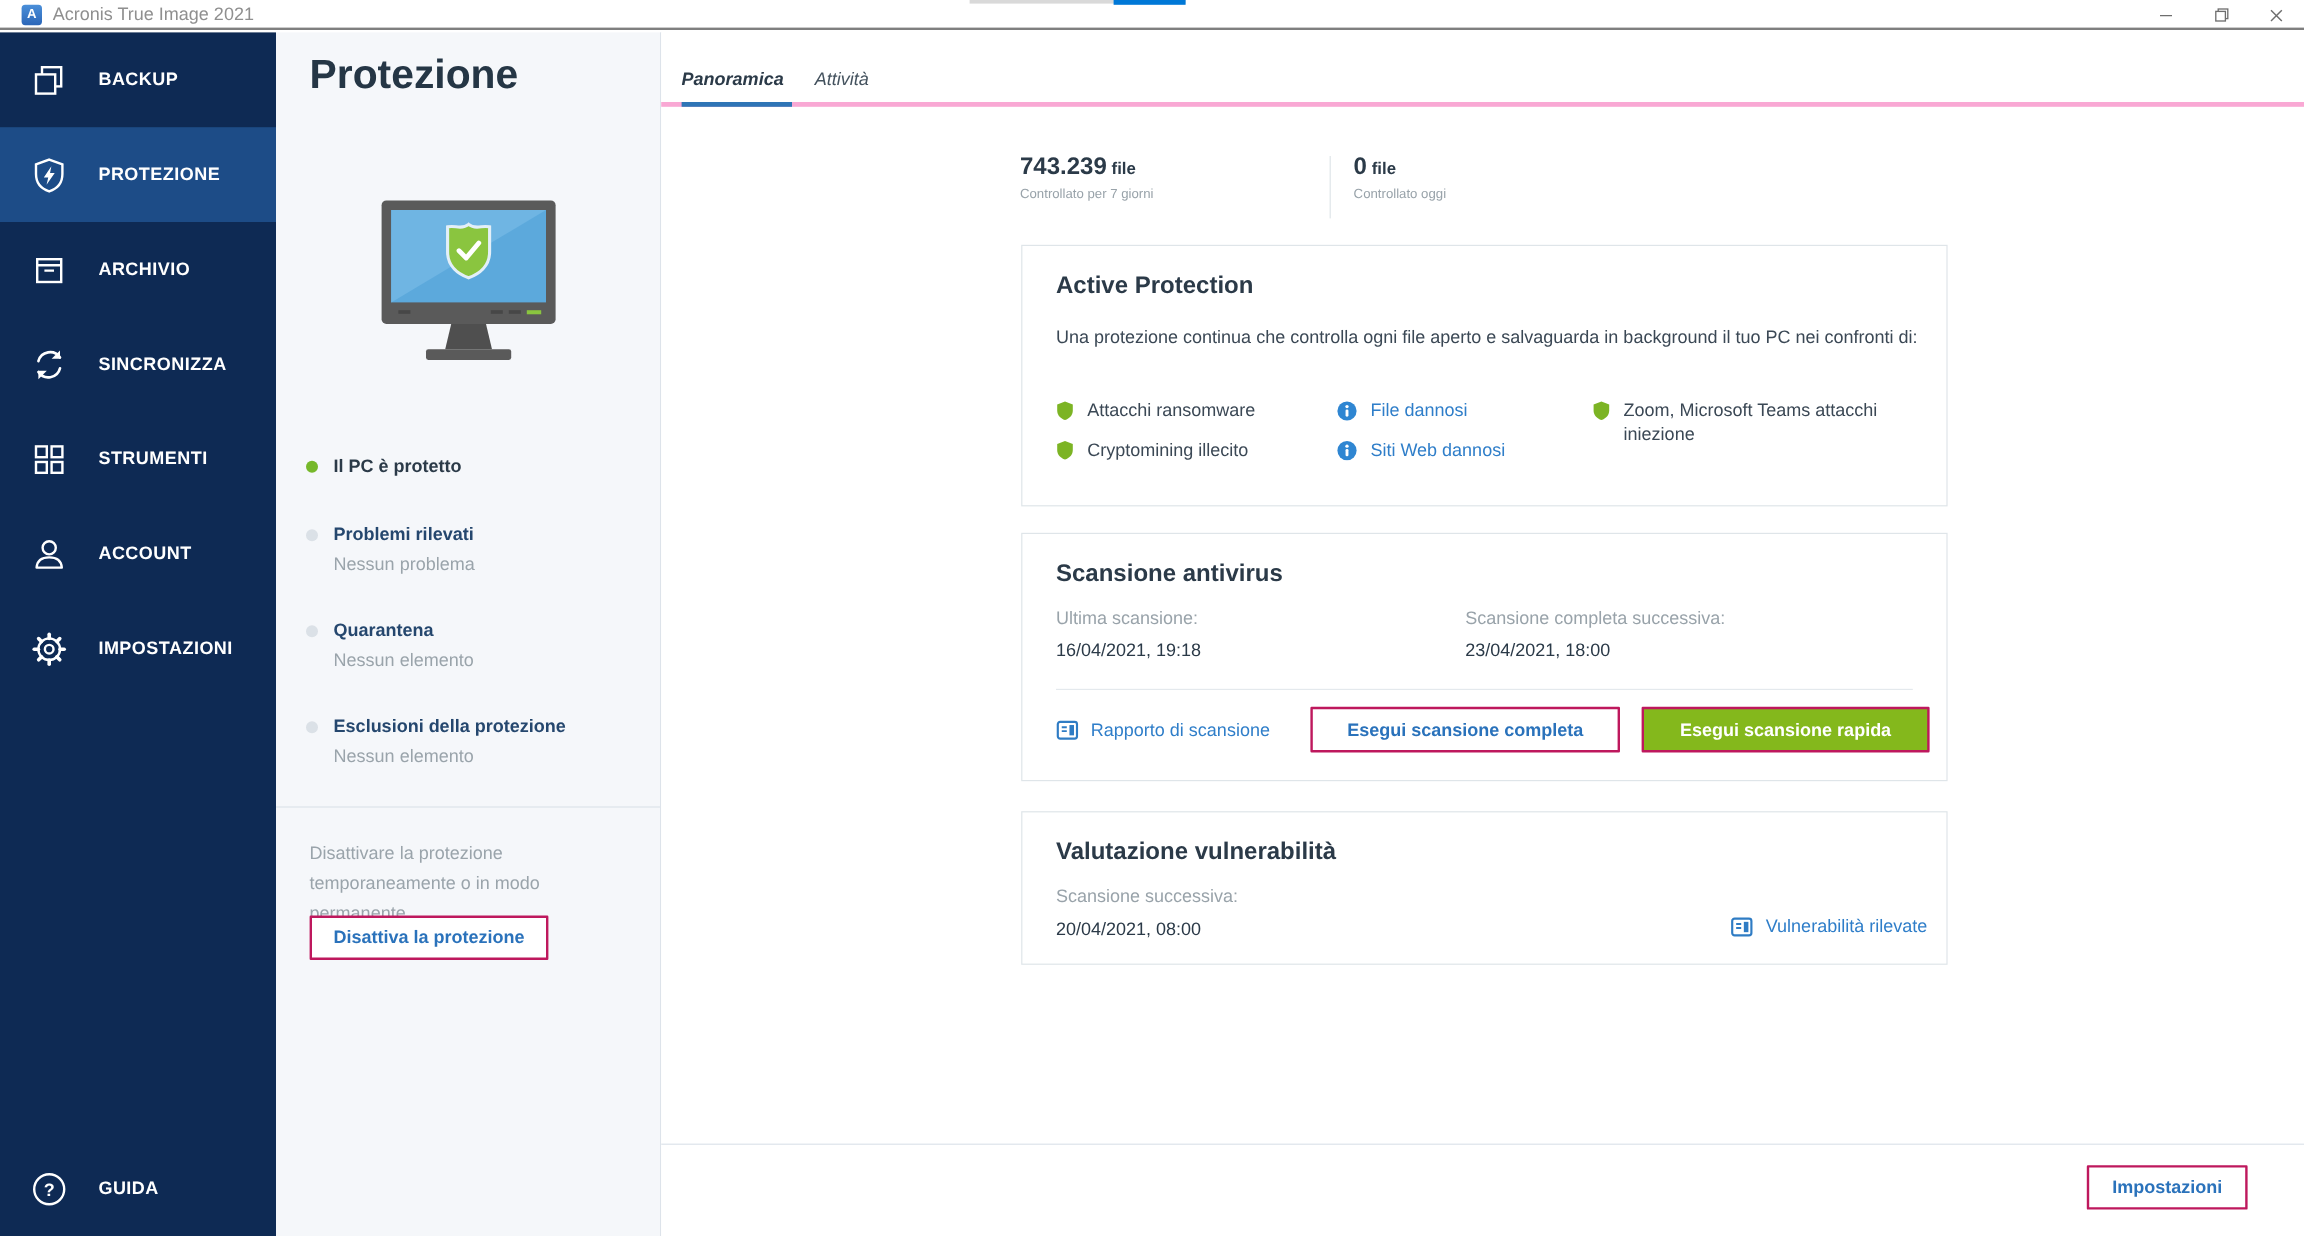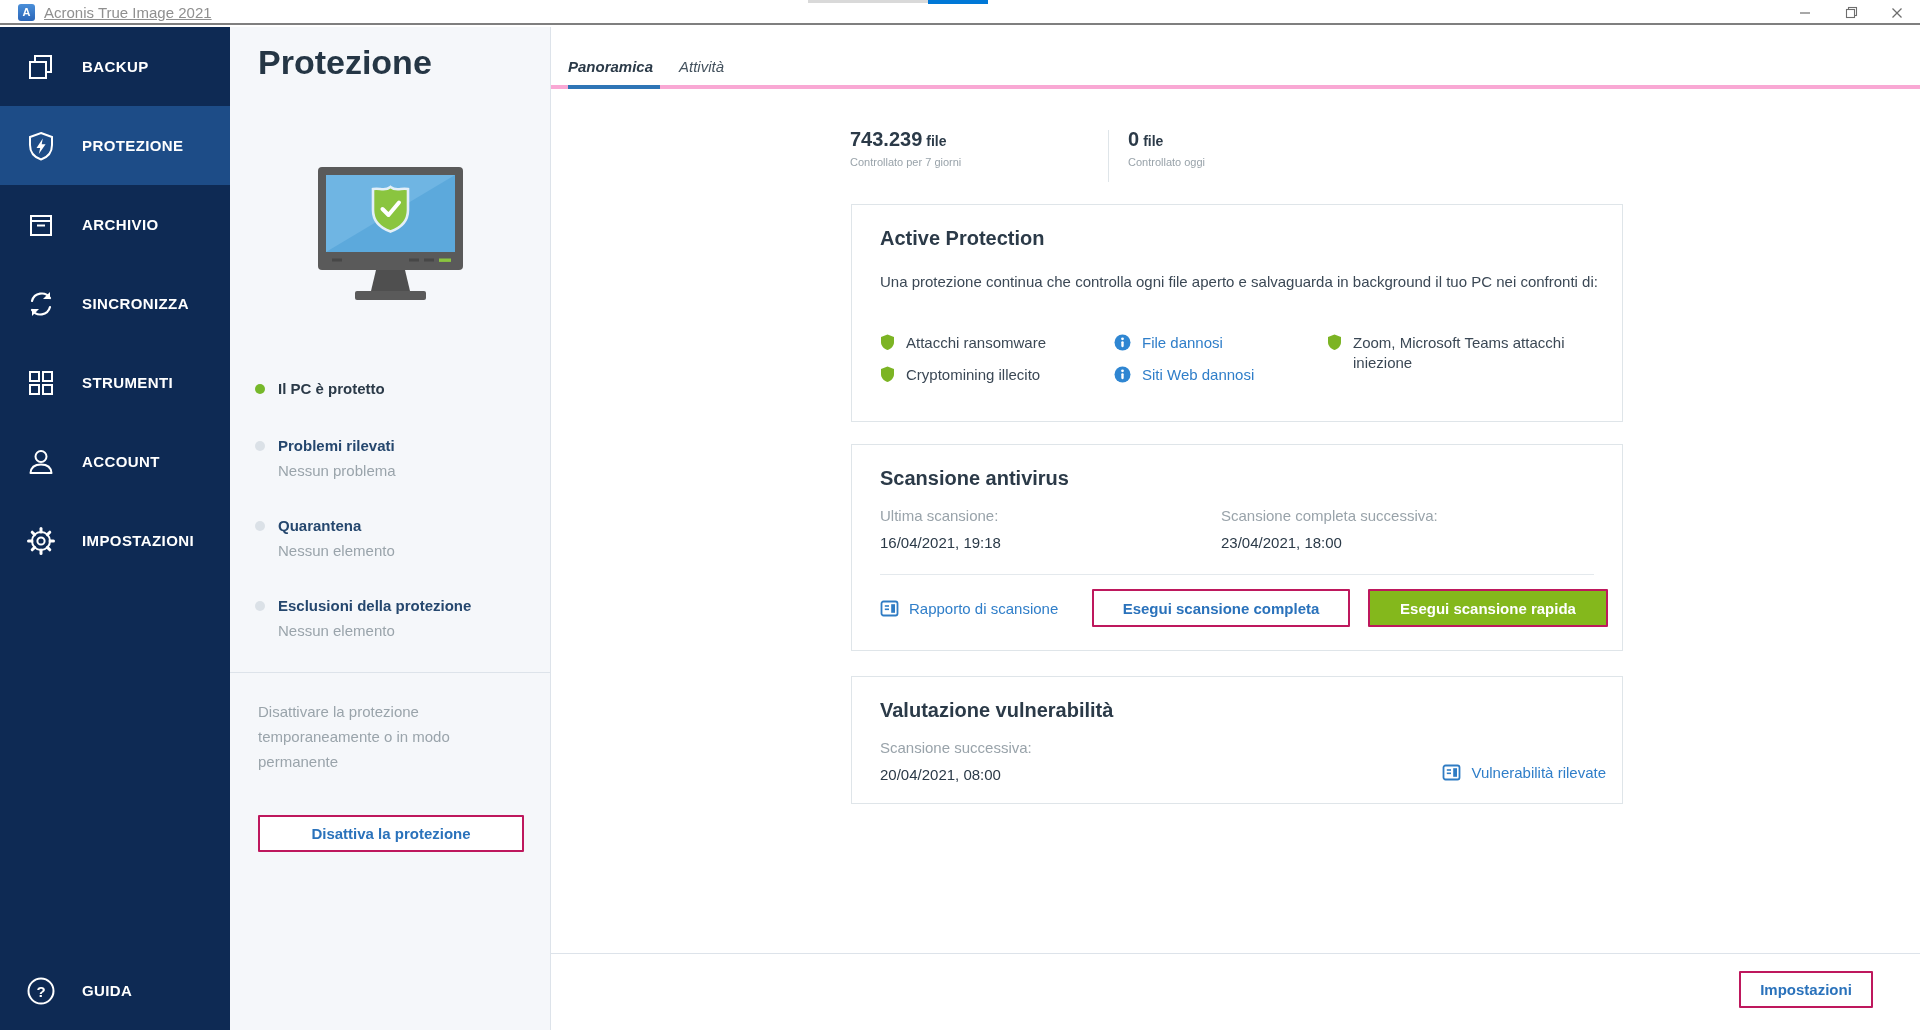--- a/index.html
+++ b/index.html
@@ -5,21 +5,21 @@
   * { margin:0; padding:0; box-sizing:border-box; }
   html,body { width:1920px; height:1030px; overflow:hidden;
     font-family:"Liberation Sans", sans-serif; background:#fff; }
 
   
   .titlebar { position:absolute; left:0; top:0; right:0; height:25px;
     background:#fff; border-bottom:2px solid #7f7f7f; z-index:20; }
   .app-icon { position:absolute; left:18px; top:4px; width:17px; height:17px;
     border-radius:3px; background:linear-gradient(180deg,#4a8fd9,#2b66b8);
     color:#fff; font-size:11px; font-weight:bold; text-align:center; line-height:17px; }
-  .app-title { position:absolute; left:44px; top:4px; font-size:15px; color:#8f8f8f;text-decoration:underline; }
+  .app-title { position:absolute; left:44px; top:4px; font-size:15px; color:#8f8f8f; }
   .mini-bar { position:absolute; left:808px; top:0; width:180px; height:3px; background:#d9d9d9; }
   .mini-bar-fill { position:absolute; left:120px; top:0; width:60px; height:4px; background:#0078d7; }
   .win-controls { position:absolute; right:0; top:0; height:25px; display:flex; }
   .win-btn { width:46px; height:25px; display:flex; align-items:center; justify-content:center; color:#6e6e6e; cursor:pointer; }
 
   
   .sidebar { position:absolute; left:0; top:27px; bottom:0; width:230px; background:#0e2a54; }
   .nav-item { height:79px; display:flex; align-items:center; padding-left:24px; cursor:pointer; }
   .nav-item.selected { background:#1d4c87; }
   .nav-icon { width:34px; display:flex; justify-content:center; align-items:center; flex:none; }
@@ -38,21 +38,21 @@
   .dot-gray { background:#dbe1e7; }
   .status-text { margin-left:13px; }
   .status-title { font-size:15px; font-weight:600; color:#2b3a48; }
   .status-link { font-size:15px; font-weight:600; color:#25476e; cursor:pointer; }
   .status-sub { font-size:15px; color:#9aa4ab; margin-top:8px; }
   .panel-divider { position:absolute; left:0; right:0; top:645px; height:1px; background:#dde3ea; }
   .disable-text { position:absolute; left:28px; top:672px; width:252px;
     font-size:15px; line-height:25px; color:#9aa4ab; }
   .btn-outline { background:#fff; border:2px solid #be185d; color:#2a72bb;
     font-size:15px; font-weight:600; font-family:inherit; cursor:pointer; border-radius:1px; }
-  .disable-btn { position:absolute; left:28px; top:788px; width:266px; height:37px; }
+  .disable-btn { position:absolute; left:28px; top:736px; width:199px; height:37px; }
 
   
   .main { position:absolute; left:551px; top:27px; right:0; bottom:0; background:#fff; }
   .tabs { position:absolute; left:0; top:0; right:0; height:62px; border-bottom:4px solid #f9a8d4;font-style:italic; }
   .tab { position:absolute; top:31px; font-size:15px; cursor:pointer; }
   .tab-active { left:17px; font-weight:bold; color:#2b3a48; }
   .tab-underline { position:absolute; left:17px; top:58px; width:92px; height:4px; background:#2e75b6; }
   .tab-inactive { left:128px; color:#44525e; }
 
   .stat { position:absolute; top:101px; }

